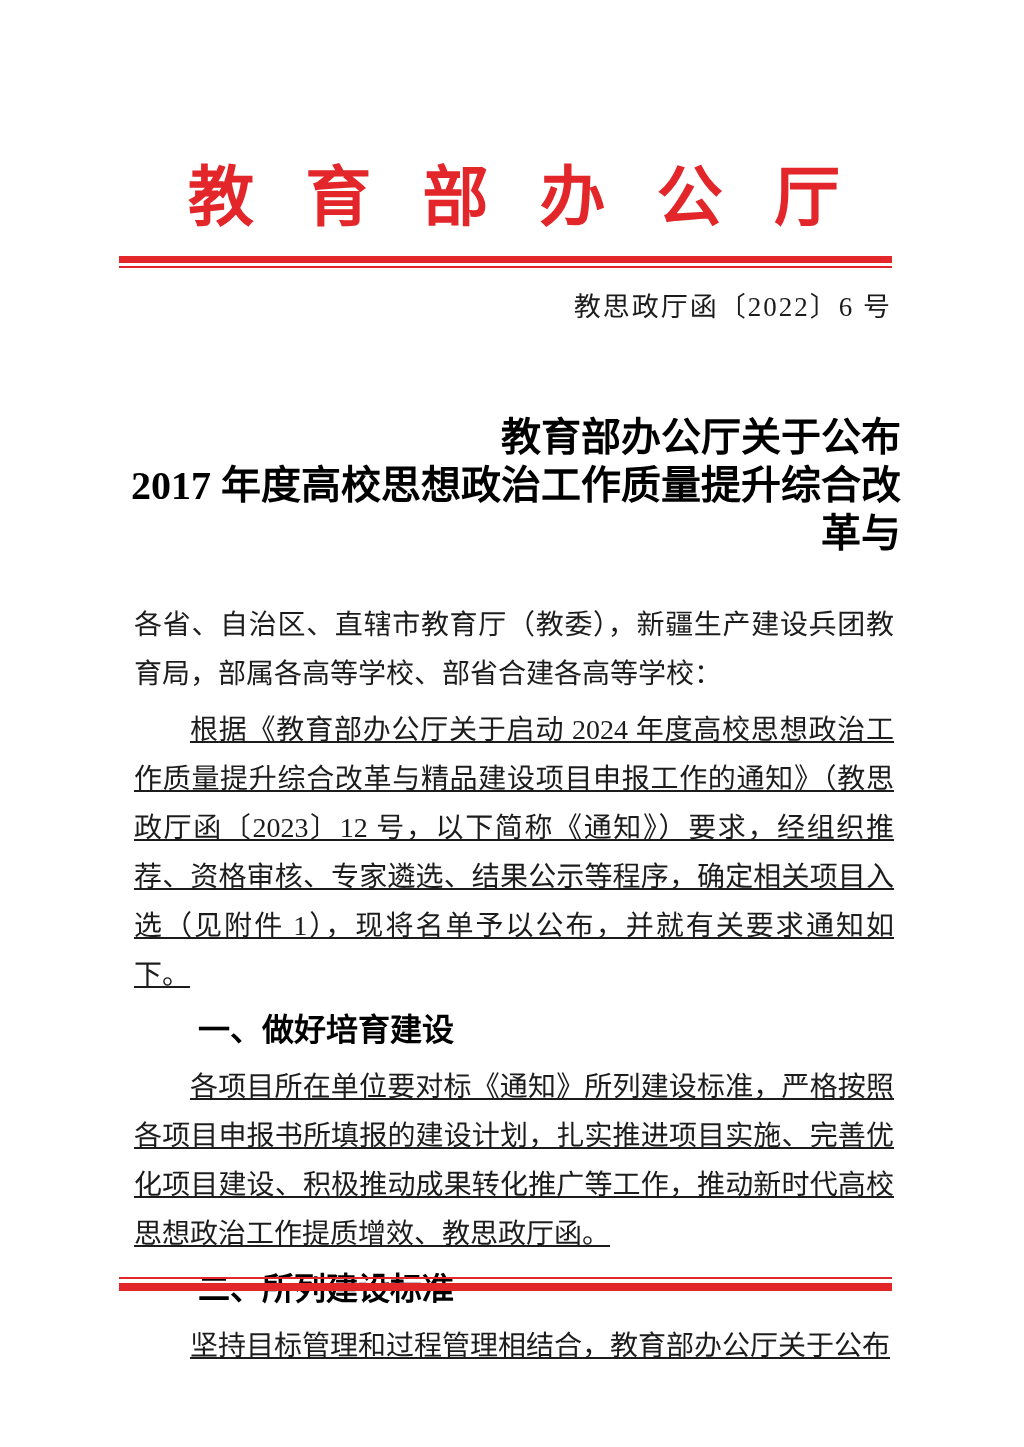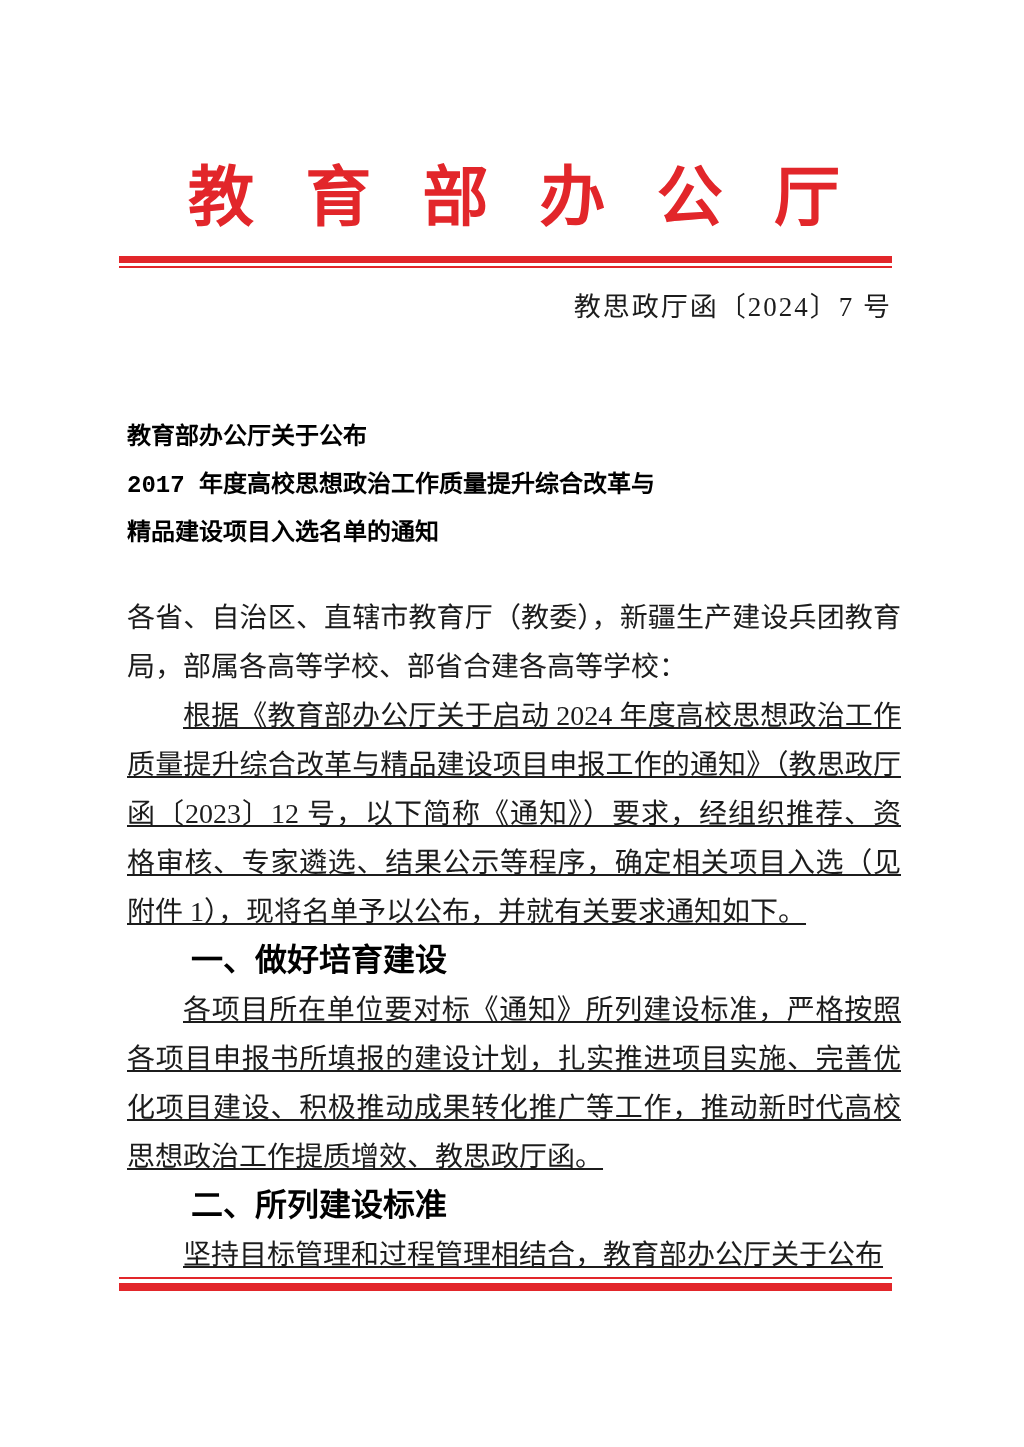--- a/index.html
+++ b/index.html
@@ -43,35 +43,35 @@
     position:absolute;
     top:290px;right:132px;
     font-size:27px;line-height:34px;
     letter-spacing:2px;
     color:var(--ink);
   }
   
   .title{
     position:absolute;
     top:414px;left:127px;width:774px;
-    text-align:left;
+    text-align:right;
     font-weight:bold;
-    font-size:24px;line-height:48px;
+    font-size:40px;line-height:48px;
     color:#000;
-    font-family:Liberation Mono, monospace;
+    font-family:Liberation Serif, serif;
   }
   
   .body-text{
     position:absolute;
     top:593px;left:127px;width:774px;
     font-size:28px;line-height:49px;
     text-align:justify;
     color:var(--ink);
   }
-  .body-text p{margin:0;}
+  .body-text p{margin:7px;}
   .body-text p.indent{text-indent:2em;text-decoration:underline;}
   .body-text p.heading{
     text-indent:2em;
     font-weight:bold;
     color:#000;
     font-family:"Liberation Sans","DejaVu Sans",sans-serif;
     font-size:32px;
   }
 </style>
 </head>
@@ -88,26 +88,25 @@
       <span>公</span>
       <span>厅</span>
     </div>
   </div>
 
   <div class="rule rule-top">
     <div class="thick"></div>
     <div class="thin"></div>
   </div>
 
-  <div class="doc-no">教思政厅函〔2024〕7 号</div>
+  <div class="doc-no">教思政厅函〔2022〕6 号</div>
 
   <div class="title">
     <div>教育部办公厅关于公布</div>
     <div>2017 年度高校思想政治工作质量提升综合改革与</div>
-    <div>精品建设项目入选名单的通知</div>
   </div>
 
   <div class="body-text">
     <p>各省、自治区、直辖市教育厅（教委），新疆生产建设兵团教育局，部属各高等学校、部省合建各高等学校：</p>
     <p class="indent">根据《教育部办公厅关于启动 2024 年度高校思想政治工作质量提升综合改革与精品建设项目申报工作的通知》（教思政厅函〔2023〕12 号，以下简称《通知》）要求，经组织推荐、资格审核、专家遴选、结果公示等程序，确定相关项目入选（见附件 1），现将名单予以公布，并就有关要求通知如下。</p>
     <p class="heading">一、做好培育建设</p>
     <p class="indent">各项目所在单位要对标《通知》所列建设标准，严格按照各项目申报书所填报的建设计划，扎实推进项目实施、完善优化项目建设、积极推动成果转化推广等工作，推动新时代高校思想政治工作提质增效、教思政厅函。</p>
     <p class="heading">二、所列建设标准</p>
     <p class="indent">坚持目标管理和过程管理相结合，教育部办公厅关于公布</p>
   </div>

